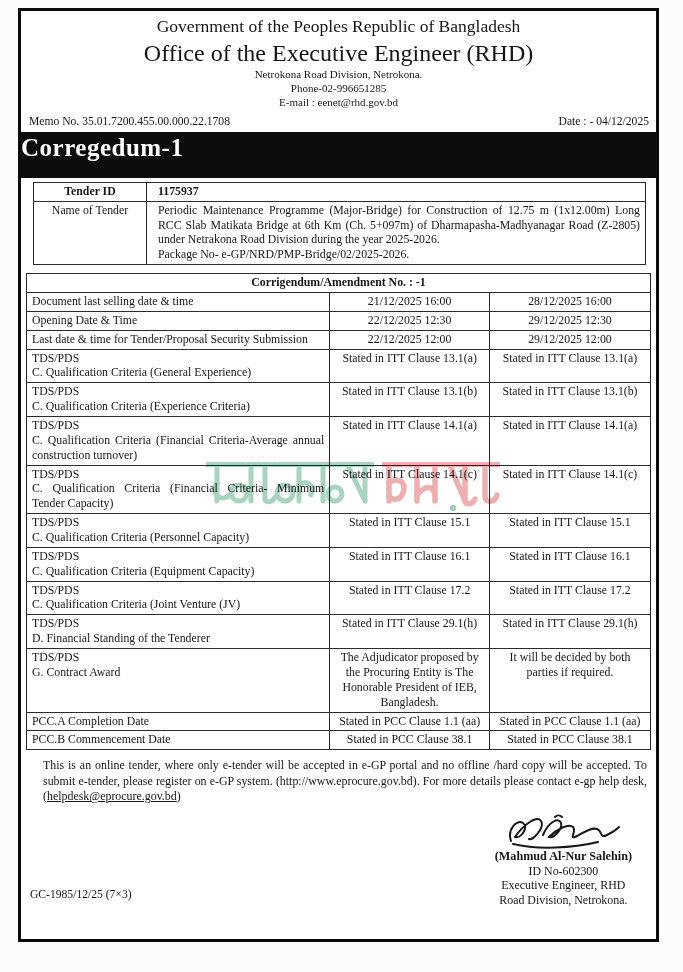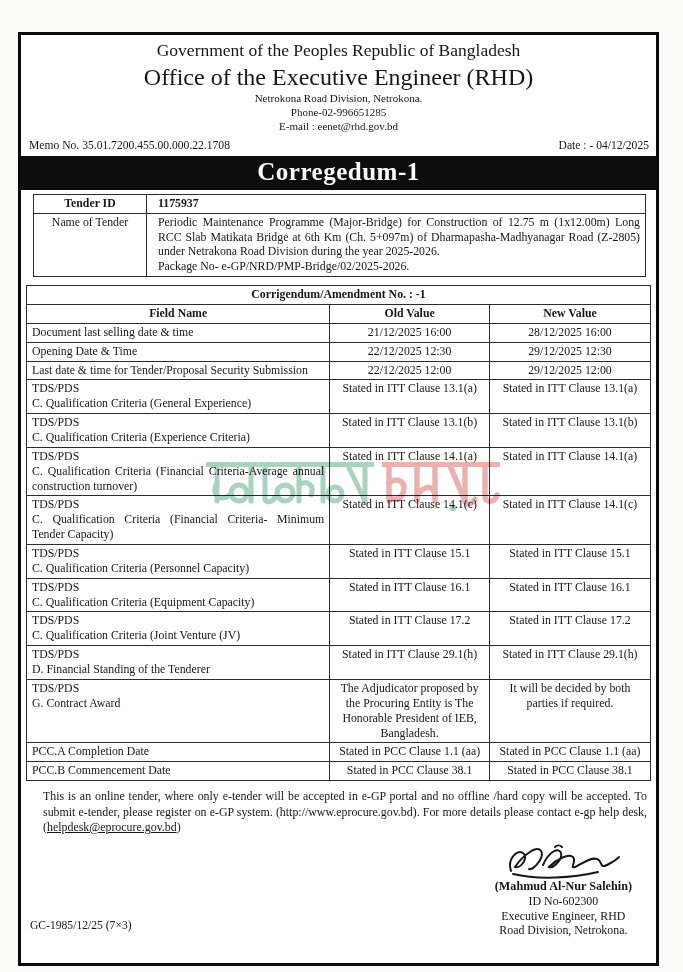--- a/index.html
+++ b/index.html
@@ -3,35 +3,35 @@
 <meta charset="utf-8">
 <style>
   html,body{margin:0;padding:0;}
   body{
     width:683px;height:972px;background:#fbfbfa;position:relative;
     font-family:"Liberation Serif", serif;color:#161616;
     -webkit-font-smoothing:antialiased;
   }
   .sheet{
     position:absolute;left:18px;top:8px;width:641px;height:934px;
-    border:3px solid #0b0b0b;background:#ffffff;box-sizing:border-box;margin-top:24px;
+    border:3px solid #0b0b0b;background:#ffffff;box-sizing:border-box;
   }
   
   .hdr{ text-align:center; padding-top:5px; line-height:1.18;}
   .hdr-l1{font-size:17.5px;}
   .hdr-l2{font-size:24px;font-weight:normal;margin-top:2px;}
   .hdr-l3,.hdr-l4,.hdr-l5{font-size:11px;margin-top:1px;}
   .memo-row{
     display:flex;justify-content:space-between;align-items:flex-end;
     font-size:11.6px;padding:6px 7px 2px 8px;
   }
   .banner{
-    background:#0d0d0d;color:#ffffff;text-align:center;
+    background:#0d0d0d;color:#ffffff;text-align:left;
     font-size:25px;font-weight:bold;letter-spacing:.5px;
-    padding:2px 0 4px 0;margin-top:2px;
+    padding:2px 0 16px 0;margin-top:2px;
   }
   .intro{font-size:11.9px;padding:8px 10px 3px 9px;}
   
   table{border-collapse:collapse;font-size:11.8px;}
   td,th{border:1px solid #2b2b2b;padding:1px 5px 2px 5px;vertical-align:top;line-height:1.26;}
   .tender-table{width:calc(100% - 22px);margin:4px 10px 8px 12px;border:1.5px solid #2b2b2b;}
   .tender-table .lbl{width:102px;text-align:center;}
   .tender-table .lbl.b{font-weight:bold;}
   .tender-table .val{text-align:justify;padding-left:11px;}
   .tender-table .val.b{font-weight:bold;}
@@ -101,25 +101,20 @@
 
   <table class="main-table">
     <colgroup>
         <col style="width:48.6%">
         <col style="width:25.6%">
         <col style="width:25.8%">
       </colgroup>
     <tbody>
         <tr>
       <td class="title-cell" colspan="3">Corrigendum/Amendment No. : -1</td>
-    </tr>
-    <tr>
-      <th>Field Name</th>
-      <th>Old Value</th>
-      <th>New Value</th>
     </tr>
     </tbody>
       <tbody>
         <tr>
           <td class="cell-field">Document last selling date &amp; time</td>
           <td class="cell-old">21/12/2025 16:00</td>
           <td class="cell-new">28/12/2025 16:00</td>
         </tr>
         <tr>
           <td class="cell-field">Opening Date &amp; Time</td>

